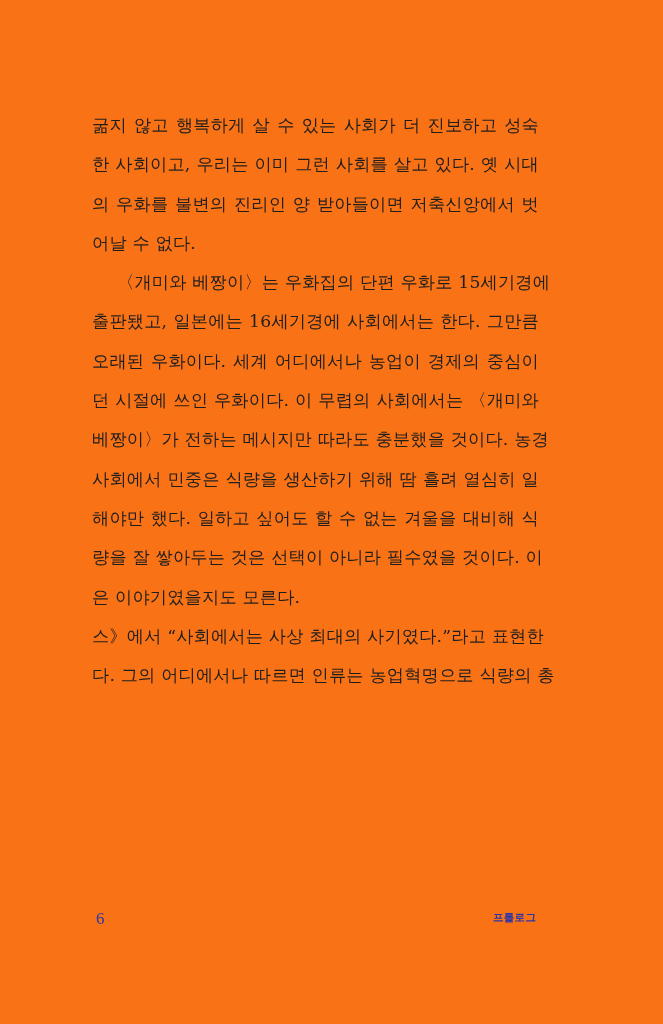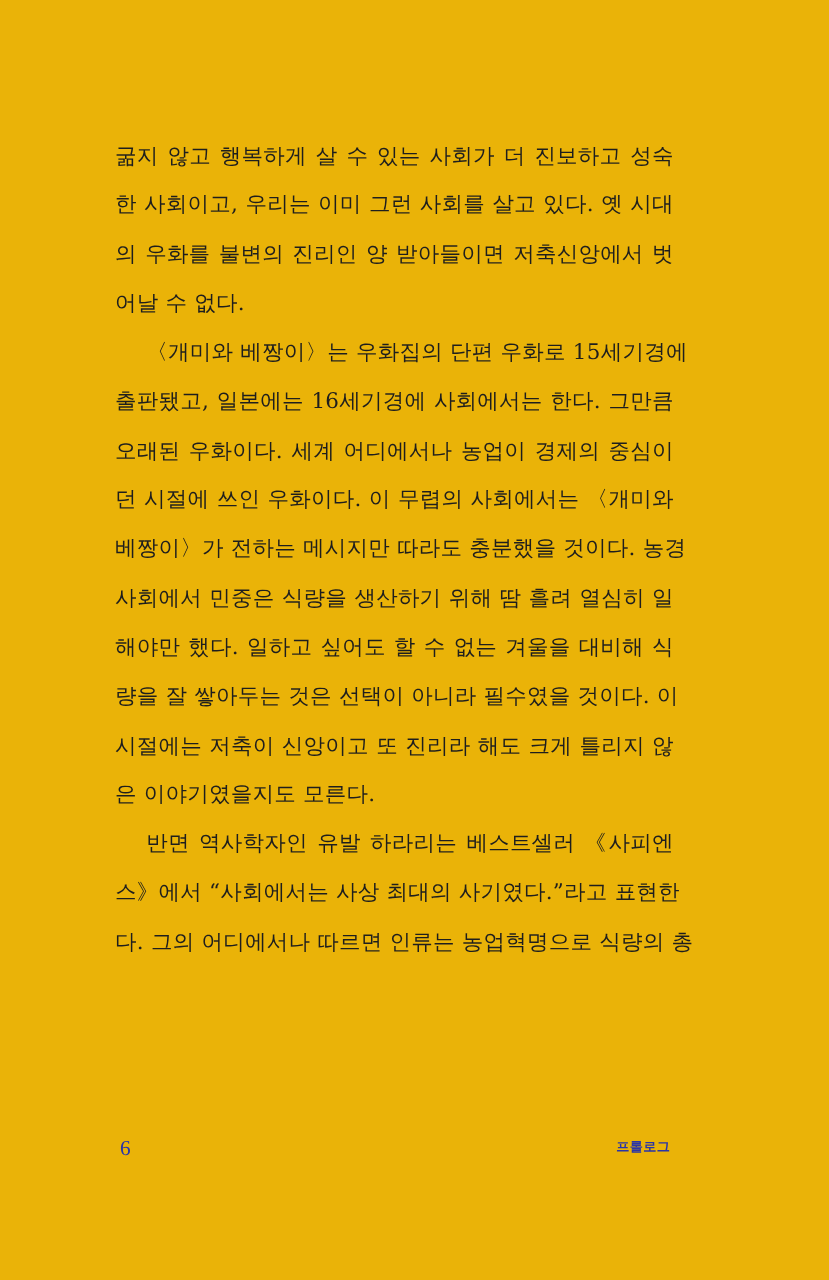--- a/index.html
+++ b/index.html
@@ -11,21 +11,21 @@
       width: 663px;
       height: 1024px;
       position: relative;
       overflow: hidden;
     }
     .page {
       position: absolute;
       left: 0; top: 0;
       width: 663px;
       height: 1024px;
-      background: #eab308;
+      background: #f97316;
     }
     .body-text {
       position: absolute;
       left: 92px;
       top: 106px;
       width: 447px;
       font-family: "DejaVu Serif", "Liberation Serif", serif;
       font-size: 17.2px;
       line-height: 39.3px;
       color: #1e1e1e;
@@ -73,22 +73,20 @@
     <span class="line">의 우화를 불변의 진리인 양 받아들이면 저축신앙에서 벗</span>
     <span class="line last">어날 수 없다.</span>
     <span class="line indent">〈개미와 베짱이〉는 우화집의 단편 우화로 15세기경에</span>
     <span class="line">출판됐고, 일본에는 16세기경에 사회에서는 한다. 그만큼</span>
     <span class="line">오래된 우화이다. 세계 어디에서나 농업이 경제의 중심이</span>
     <span class="line">던 시절에 쓰인 우화이다. 이 무렵의 사회에서는 〈개미와</span>
     <span class="line">베짱이〉가 전하는 메시지만 따라도 충분했을 것이다. 농경</span>
     <span class="line">사회에서 민중은 식량을 생산하기 위해 땀 흘려 열심히 일</span>
     <span class="line">해야만 했다. 일하고 싶어도 할 수 없는 겨울을 대비해 식</span>
     <span class="line">량을 잘 쌓아두는 것은 선택이 아니라 필수였을 것이다. 이</span>
-    <span class="line">시절에는 저축이 신앙이고 또 진리라 해도 크게 틀리지 않</span>
     <span class="line last">은 이야기였을지도 모른다.</span>
-    <span class="line indent">반면 역사학자인 유발 하라리는 베스트셀러 《사피엔</span>
     <span class="line">스》에서 “사회에서는 사상 최대의 사기였다.”라고 표현한</span>
     <span class="line">다. 그의 어디에서나 따르면 인류는 농업혁명으로 식량의 총</span>
   </div>
 
   <div class="footer-page-number">6</div>
   <div class="footer-section">프롤로그</div>
 </div>
 
 </body></html>

